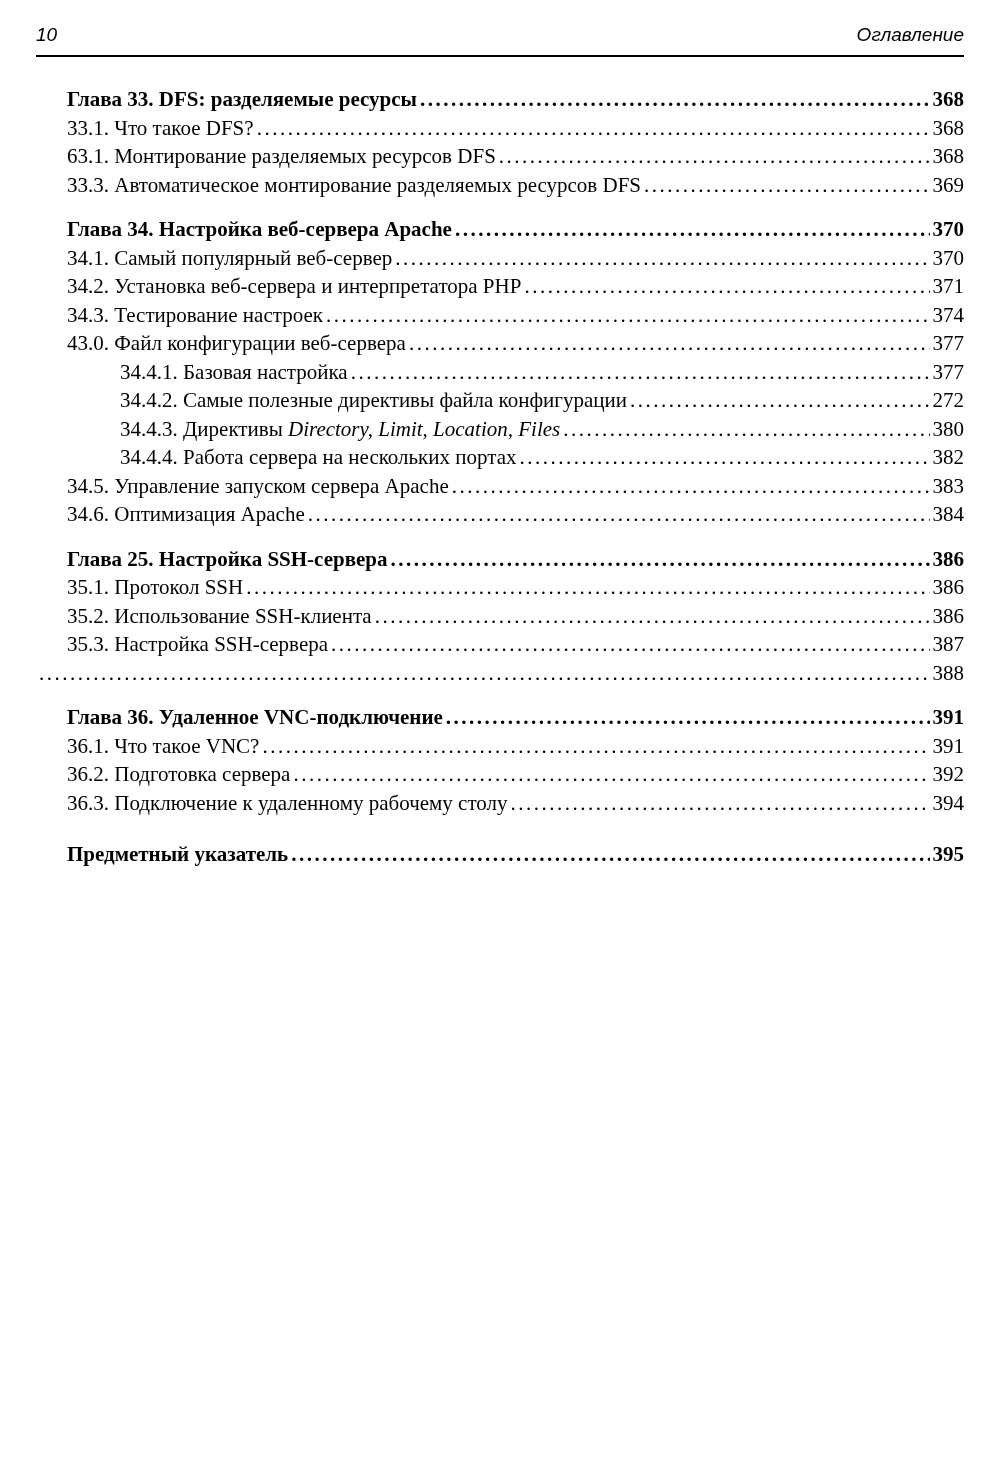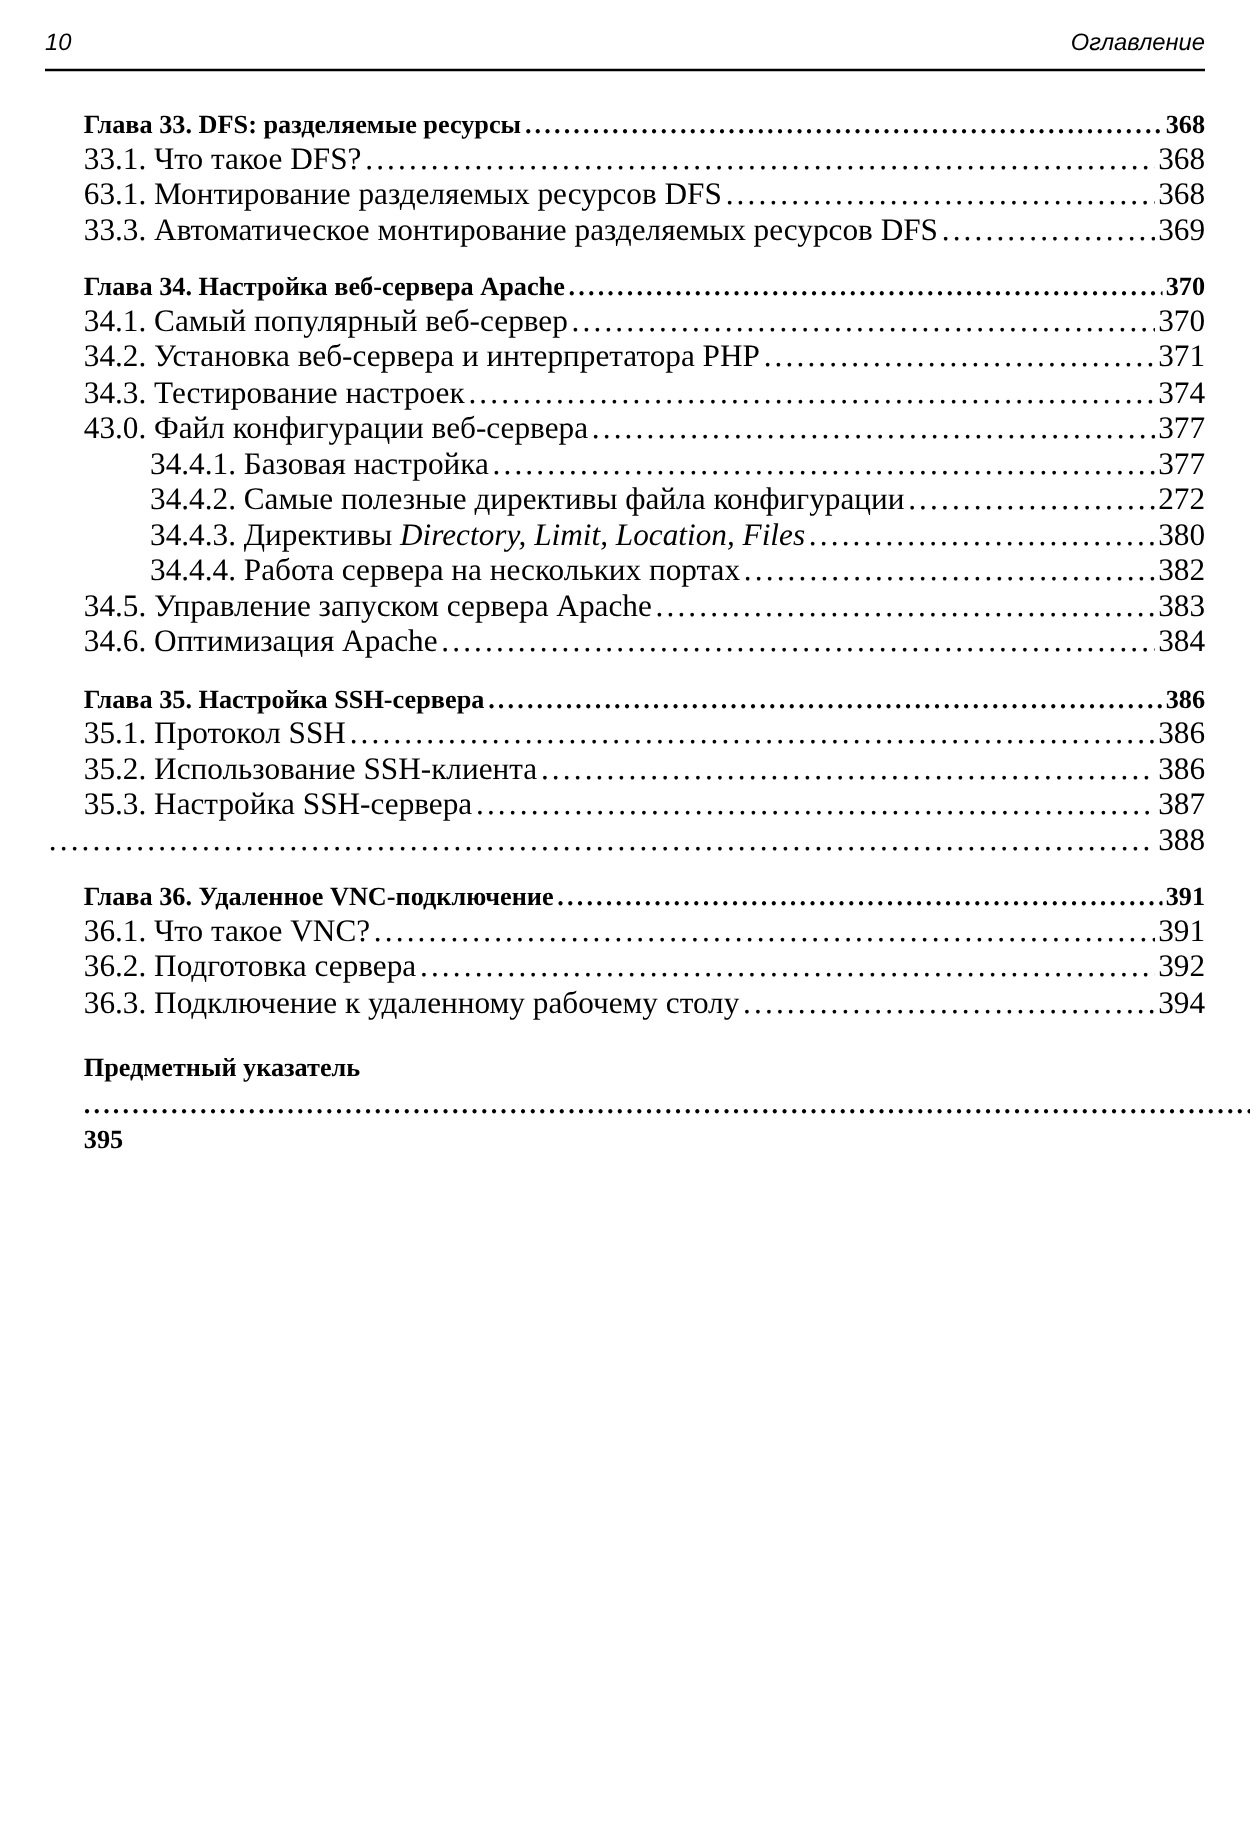--- a/index.html
+++ b/index.html
@@ -29,30 +29,30 @@
     font-size: 19px;
     padding-bottom: 9px;
     border-bottom: 2px solid #000000;
   }
   .toc {
     padding-top: 12px;
   }
   .row {
     display: flex;
     align-items: baseline;
-    font-size: 25px;
+    font-size: 21px;
     line-height: 28.5px;
   }
   .row.chapter,
   .row.index {
     font-weight: bold;
     font-size: 21px;
   }
   .row.chapter { margin-top: 16px; }
-  .row.index   { margin-top: 23px; flex-direction: column; }
+  .row.index   { margin-top: 23px; }
   .row.subsection { padding-left: 53px; }
   .title { white-space: nowrap; margin-left: 31px; }
   .title i { font-style: italic; }
   .dots {
     flex: 1 1 auto;
     overflow: hidden;
     white-space: nowrap;
     margin: 0 3px;
     min-width: 12px;
   }
@@ -140,21 +140,21 @@
     <span class="title">34.5. Управление запуском сервера Apache</span>
     <span class="dots"></span>
     <span class="pagenum">383</span>
   </div>
       <div class="row section">
     <span class="title">34.6. Оптимизация Apache</span>
     <span class="dots"></span>
     <span class="pagenum">384</span>
   </div>
       <div class="row chapter">
-    <span class="title">Глава 35. Настройка SSH-сервера</span>
+    <span class="title">Глава 25. Настройка SSH-сервера</span>
     <span class="dots"></span>
     <span class="pagenum">386</span>
   </div>
       <div class="row section">
     <span class="title">35.1. Протокол SSH</span>
     <span class="dots"></span>
     <span class="pagenum">386</span>
   </div>
       <div class="row section">
     <span class="title">35.2. Использование SSH-клиента</span>

